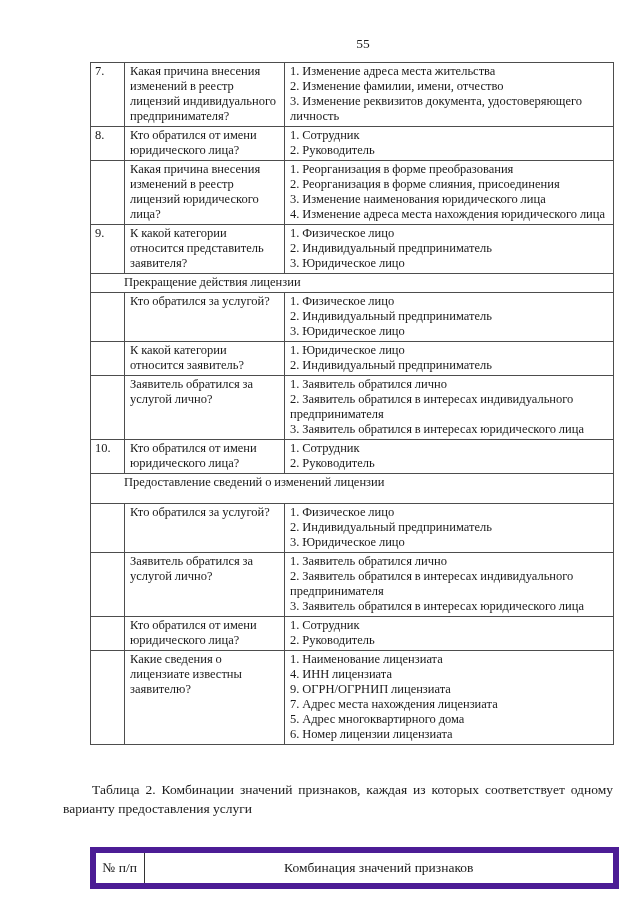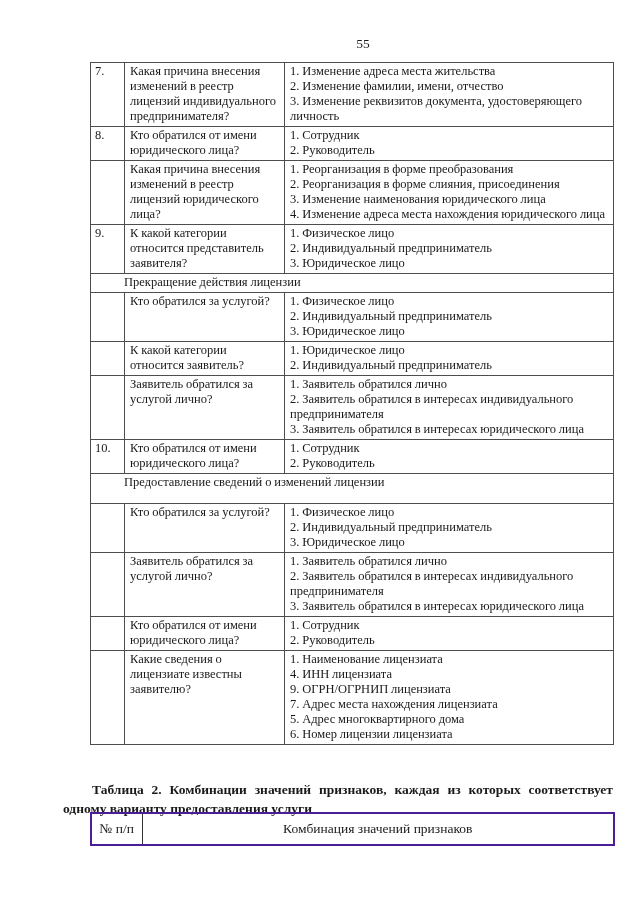--- a/index.html
+++ b/index.html
@@ -52,30 +52,29 @@
   .caption {
     position: absolute;
     left: 63px;
     top: 781px;
     width: 550px;
     font-size: 13.5px;
     line-height: 18.5px;
     text-align: justify;
     text-indent: 29px;
     margin: 0;
-    font-weight: bold;
   }
   table.t2 {
     position: absolute;
     left: 90px;
-    top: 812px;
+    top: 847px;
     width: 523px;
     border-collapse: collapse;
     table-layout: fixed;
-    border: 2px solid #4c1d95;
+    border: 6px solid #4c1d95;
   }
   table.t2 th {
     border: 1px solid #333333;
     font-weight: normal;
     font-size: 13.5px;
     height: 30px;
     text-align: center;
     vertical-align: middle;
     padding: 0 4px;
   }

